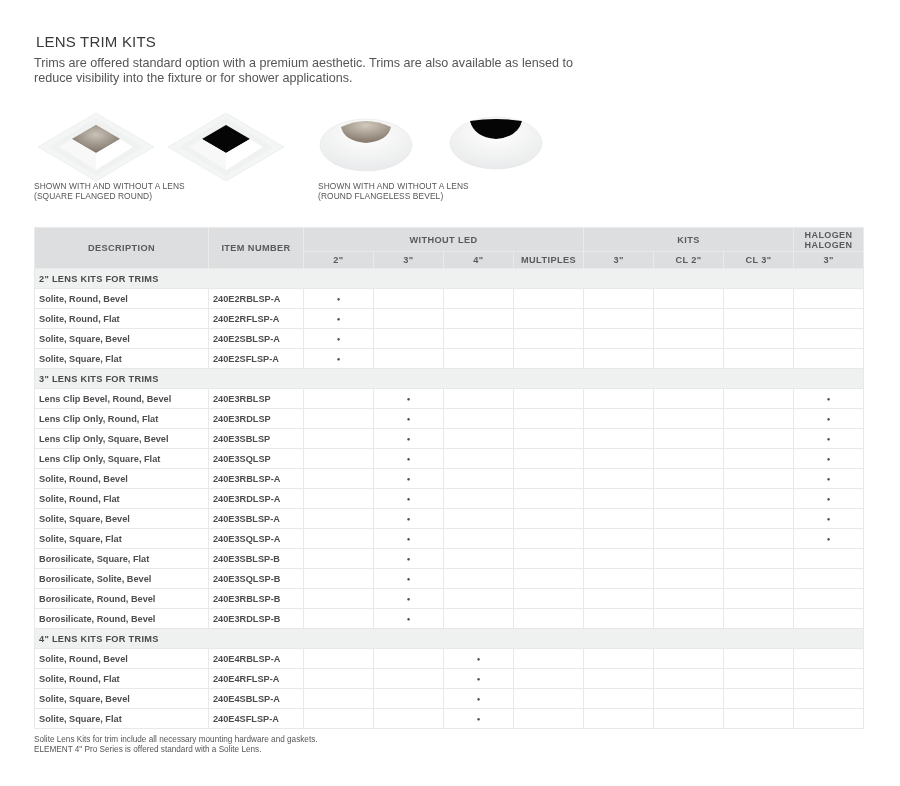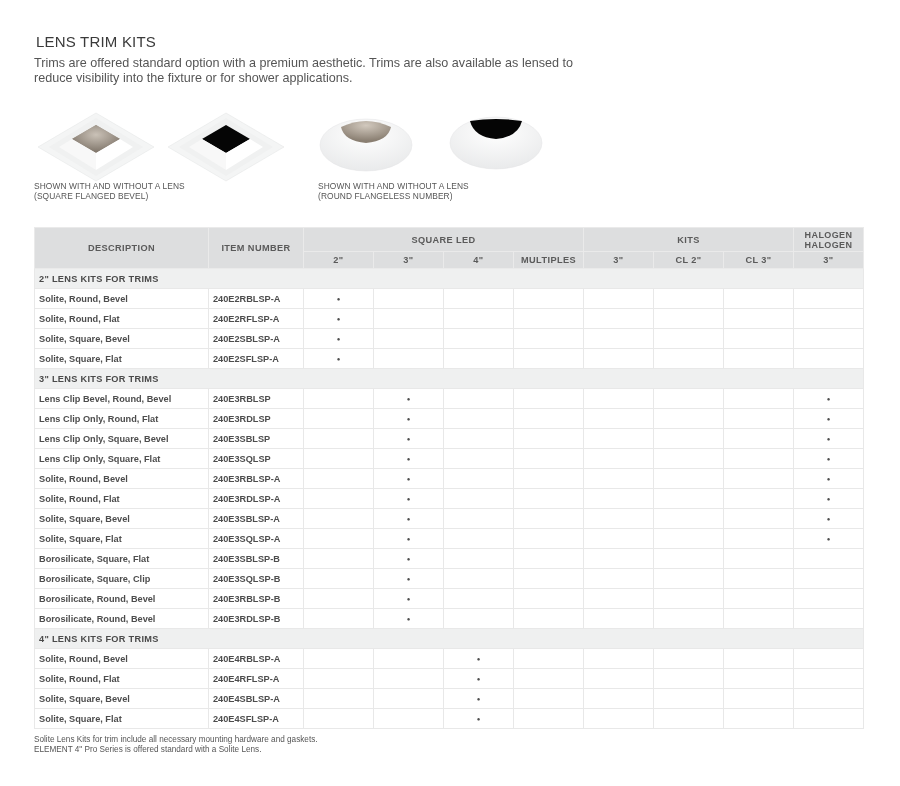--- a/index.html
+++ b/index.html
@@ -76,45 +76,45 @@
 </div>
 <div class="rd" style="left:448px; top:113px;">
   <svg viewBox="0 0 96 60">
     <ellipse cx="48" cy="30" rx="46" ry="26" fill="url(#rdG)" stroke="#e2e3e4" stroke-width="0.5"></ellipse>
     <path d="M22,8 Q48,4 74,8 Q70,24 48,26 Q26,24 22,8 Z" fill="#050505"></path>
   </svg>
 </div>
 
 <div class="caption" style="left:34px; top:182px;">
   <div>SHOWN WITH AND WITHOUT A LENS</div>
-  <div>(SQUARE FLANGED BEVEL)</div>
+  <div>(SQUARE FLANGED ROUND)</div>
 </div>
 <div class="caption" style="left:318px; top:182px;">
   <div>SHOWN WITH AND WITHOUT A LENS</div>
-  <div>(ROUND FLANGELESS NUMBER)</div>
+  <div>(ROUND FLANGELESS BEVEL)</div>
 </div>
 
 <table>
   <colgroup>
     <col style="width:174px">
       <col style="width:95px">
     <col style="width:70px">
       <col style="width:70px">
       <col style="width:70px">
       <col style="width:70px">
     <col style="width:70px">
       <col style="width:70px">
       <col style="width:70px">
       <col style="width:70px">
   </colgroup>
   <thead>
     <tr>
       <th rowspan="2" class="tall">DESCRIPTION</th>
       <th rowspan="2" class="tall">ITEM NUMBER</th>
-      <th colspan="4" class="grp">SQUARE LED</th>
+      <th colspan="4" class="grp">WITHOUT LED</th>
       <th colspan="3" class="grp">KITS</th>
       <th class="grp halo">
         <div>HALOGEN</div>
         <div>HALOGEN</div>
       </th>
     </tr>
     <tr>
       <th class="sub">2"</th>
       <th class="sub">3"</th>
       <th class="sub">4"</th>
@@ -282,21 +282,21 @@
         <td class="dot" style="font-size: 6px;"></td>
         <td class="dot" style="font-size: 6px;">●</td>
         <td class="dot" style="font-size: 6px;"></td>
         <td class="dot" style="font-size: 6px;"></td>
         <td class="dot" style="font-size: 6px;"></td>
         <td class="dot" style="font-size: 6px;"></td>
         <td class="dot" style="font-size: 6px;"></td>
         <td class="dot" style="font-size: 6px;"></td>
       </tr>
       <tr>
-        <td class="desc">Borosilicate, Square, Clip</td>
+        <td class="desc">Borosilicate, Solite, Bevel</td>
         <td class="item">240E3SQLSP-B</td>
         <td class="dot" style="font-size: 6px;"></td>
         <td class="dot" style="font-size: 6px;">●</td>
         <td class="dot" style="font-size: 6px;"></td>
         <td class="dot" style="font-size: 6px;"></td>
         <td class="dot" style="font-size: 6px;"></td>
         <td class="dot" style="font-size: 6px;"></td>
         <td class="dot" style="font-size: 6px;"></td>
         <td class="dot" style="font-size: 6px;"></td>
       </tr>

